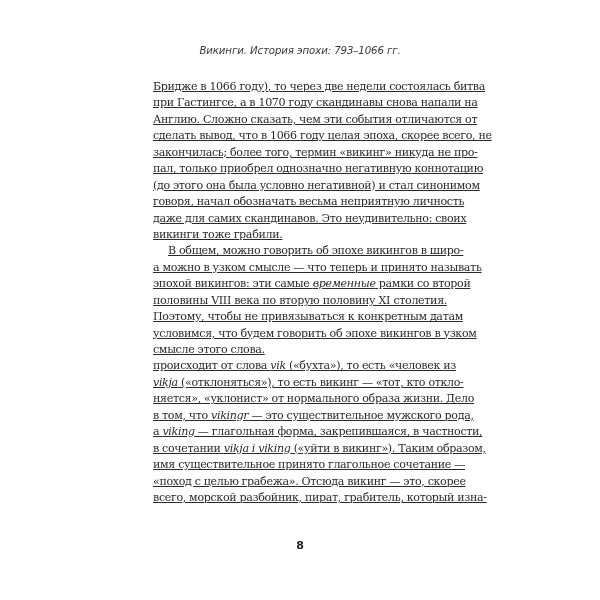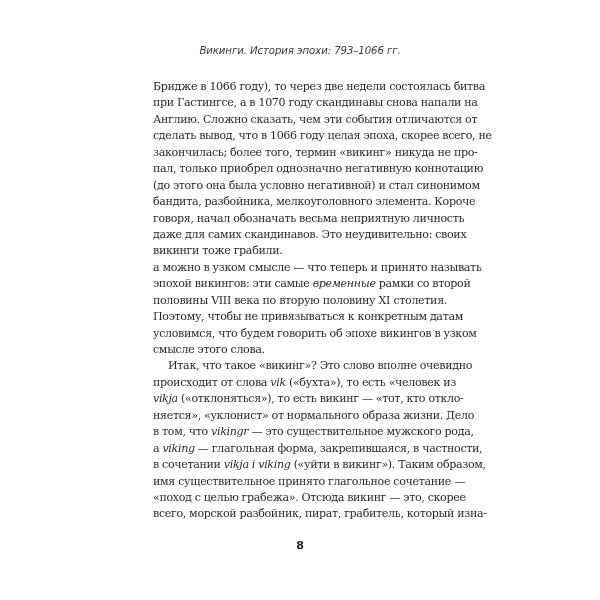--- a/index.html
+++ b/index.html
@@ -42,20 +42,21 @@
     letter-spacing: -0.35px;
   }
   .line {
     display: block;
     height: 16.45px;
     line-height: 16.45px;
     white-space: nowrap;
     text-align: justify;
     text-align-last: justify;
     overflow: visible;
+    text-decoration: underline;
   }
   .line.last {
     text-align-last: left;
   }
   .line.indent {
     padding-left: 15px;
   }
   .line i, .line em {
     font-style: italic;
   }
@@ -78,31 +79,30 @@
   <div class="running-head">Викинги. История эпохи: 793–1066 гг.</div>
 
   <div class="text-block" id="text-block">
       <div class="line"><span>Бридже в 1066 году), то через две недели состоялась битва</span></div>
       <div class="line"><span>при Гастингсе, а в 1070 году скандинавы снова напали на</span></div>
       <div class="line"><span>Англию. Сложно сказать, чем эти события отличаются от</span></div>
       <div class="line"><span>сделать вывод, что в 1066 году целая эпоха, скорее всего, не</span></div>
       <div class="line"><span>закончилась; более того, термин «викинг» никуда не про-</span></div>
       <div class="line"><span>пал, только приобрел однозначно негативную коннотацию</span></div>
       <div class="line"><span>(до этого она была условно негативной) и стал синонимом</span></div>
-      <div class="line"><span>бандита, разбойника, мелкоуголовного элемента. Короче</span></div>
       <div class="line"><span>говоря, начал обозначать весьма неприятную личность</span></div>
       <div class="line"><span>даже для самих скандинавов. Это неудивительно: своих</span></div>
       <div class="line last"><span>викинги тоже грабили.</span></div>
+      <div class="line indent"><span>В общем, можно говорить об эпохе викингов в широ-</span></div>
       <div class="line"><span>а можно в узком смысле — что теперь и принято называть</span></div>
       <div class="line"><span>эпохой викингов: эти самые </span><i>временные</i><span> рамки со второй</span></div>
       <div class="line"><span>половины VIII века по вторую половину XI столетия.</span></div>
       <div class="line"><span>Поэтому, чтобы не привязываться к конкретным датам</span></div>
       <div class="line"><span>условимся, что будем говорить об эпохе викингов в узком</span></div>
       <div class="line last"><span>смысле этого слова.</span></div>
-      <div class="line indent"><span>Итак, что такое «викинг»? Это слово вполне очевидно</span></div>
       <div class="line"><span>происходит от слова </span><i>vik</i><span> («бухта»), то есть «человек из</span></div>
       <div class="line"><i>vikja</i><span> («отклоняться»), то есть викинг — «тот, кто откло-</span></div>
       <div class="line"><span>няется», «уклонист» от нормального образа жизни. Дело</span></div>
       <div class="line"><span>в том, что </span><i>vikingr</i><span> — это существительное мужского рода,</span></div>
       <div class="line"><span>а </span><i>viking</i><span> — глагольная форма, закрепившаяся, в частности,</span></div>
       <div class="line"><span>в сочетании </span><i>vikja i viking</i><span> («уйти в викинг»). Таким образом,</span></div>
       <div class="line"><span>имя существительное принято глагольное сочетание —</span></div>
       <div class="line"><span>«поход с целью грабежа». Отсюда викинг — это, скорее</span></div>
       <div class="line"><span>всего, морской разбойник, пират, грабитель, который изна-</span></div>
     </div>

